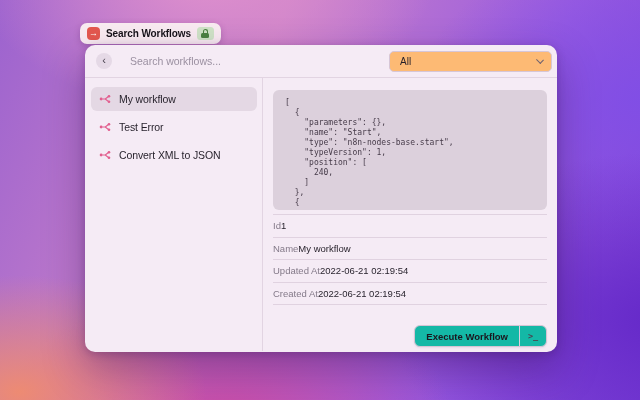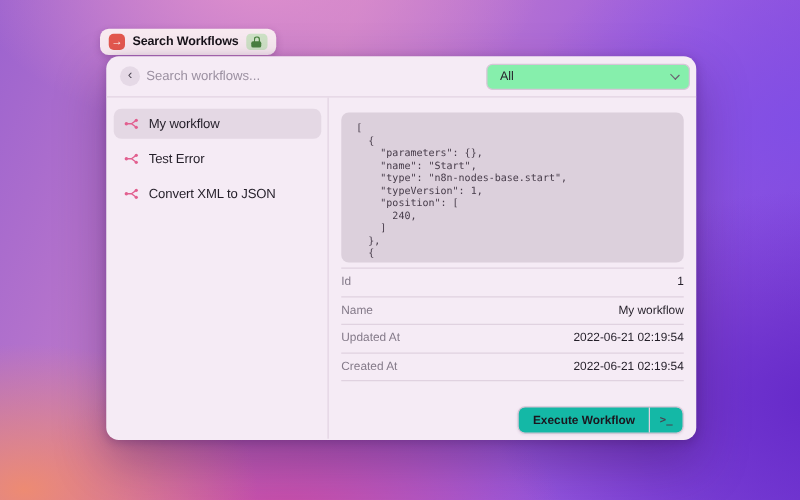--- a/index.html
+++ b/index.html
@@ -53,26 +53,26 @@
   }
   .back-btn {
     width:16px; height:16px; border-radius:50%; background:#e5d9e6;
     display:flex; align-items:center; justify-content:center;
     color:#4a4350; font-size:11px; line-height:1; cursor:pointer; flex:0 0 auto;
     padding-bottom:1px;
   }
   .search-input {
     border:none; outline:none; background:transparent;
     font-family:"Liberation Sans", sans-serif;
-    font-size:10.5px; color:#241f29; margin-left:5px; flex:1 1 auto; min-width:0;
+    font-size:10.5px; color:#241f29; margin-left:18px; flex:1 1 auto; min-width:0;
   }
   .search-input::placeholder { color:#9b90a1; }
   .filter {
     width:163px; height:21px; border:1px solid #d6c6d7; border-radius:5px;
-    background:#86efac; display:flex; align-items:center;
+    background:#fdba74; display:flex; align-items:center;
     padding:0 8px 0 10px; flex:0 0 auto; cursor:pointer;
   }
   .filter-value { font-size:10px; color:#241f29; flex:1 1 auto; }
   .chevron {
     width:6px; height:6px; border-right:1.4px solid #6b5f70; border-bottom:1.4px solid #6b5f70;
     transform:rotate(45deg) scale(1,.85); margin-top:-3px; flex:0 0 auto;
   }
 
   
   .win-body { display:flex; height:273px; }
@@ -90,21 +90,21 @@
   .code-block {
     margin:12px 10px 4px 10px; height:120px; overflow:hidden;
     background:#dcd0dc; border-radius:6px; padding:8px 12px;
     font-family:"DejaVu Sans Mono", monospace; font-size:8px; line-height:10px;
     color:#463b49;
   }
   .code-line { white-space:pre; }
 
   .meta-list { margin:0 10px; border-top:1px solid #e0d2e0; }
   .meta-row {
-    height:22.5px; display:flex; align-items:center; justify-content:space-between;
+    height:22.5px; display:flex; align-items:center; justify-content:flex-start;
     border-bottom:1px solid #e0d2e0;
   }
   .meta-label { font-size:9.5px; color:#847a89; }
   .meta-value { font-size:9.5px; font-weight:500; color:#241f29; }
 
   .btn-group {
     position:absolute; right:10px; bottom:4px; height:22px;
     display:flex; align-items:stretch;
     background:#14b8a6; border:1px solid #d4c4d4; border-radius:6px;
     box-shadow:0 1px 2px rgba(70,25,90,.08);

